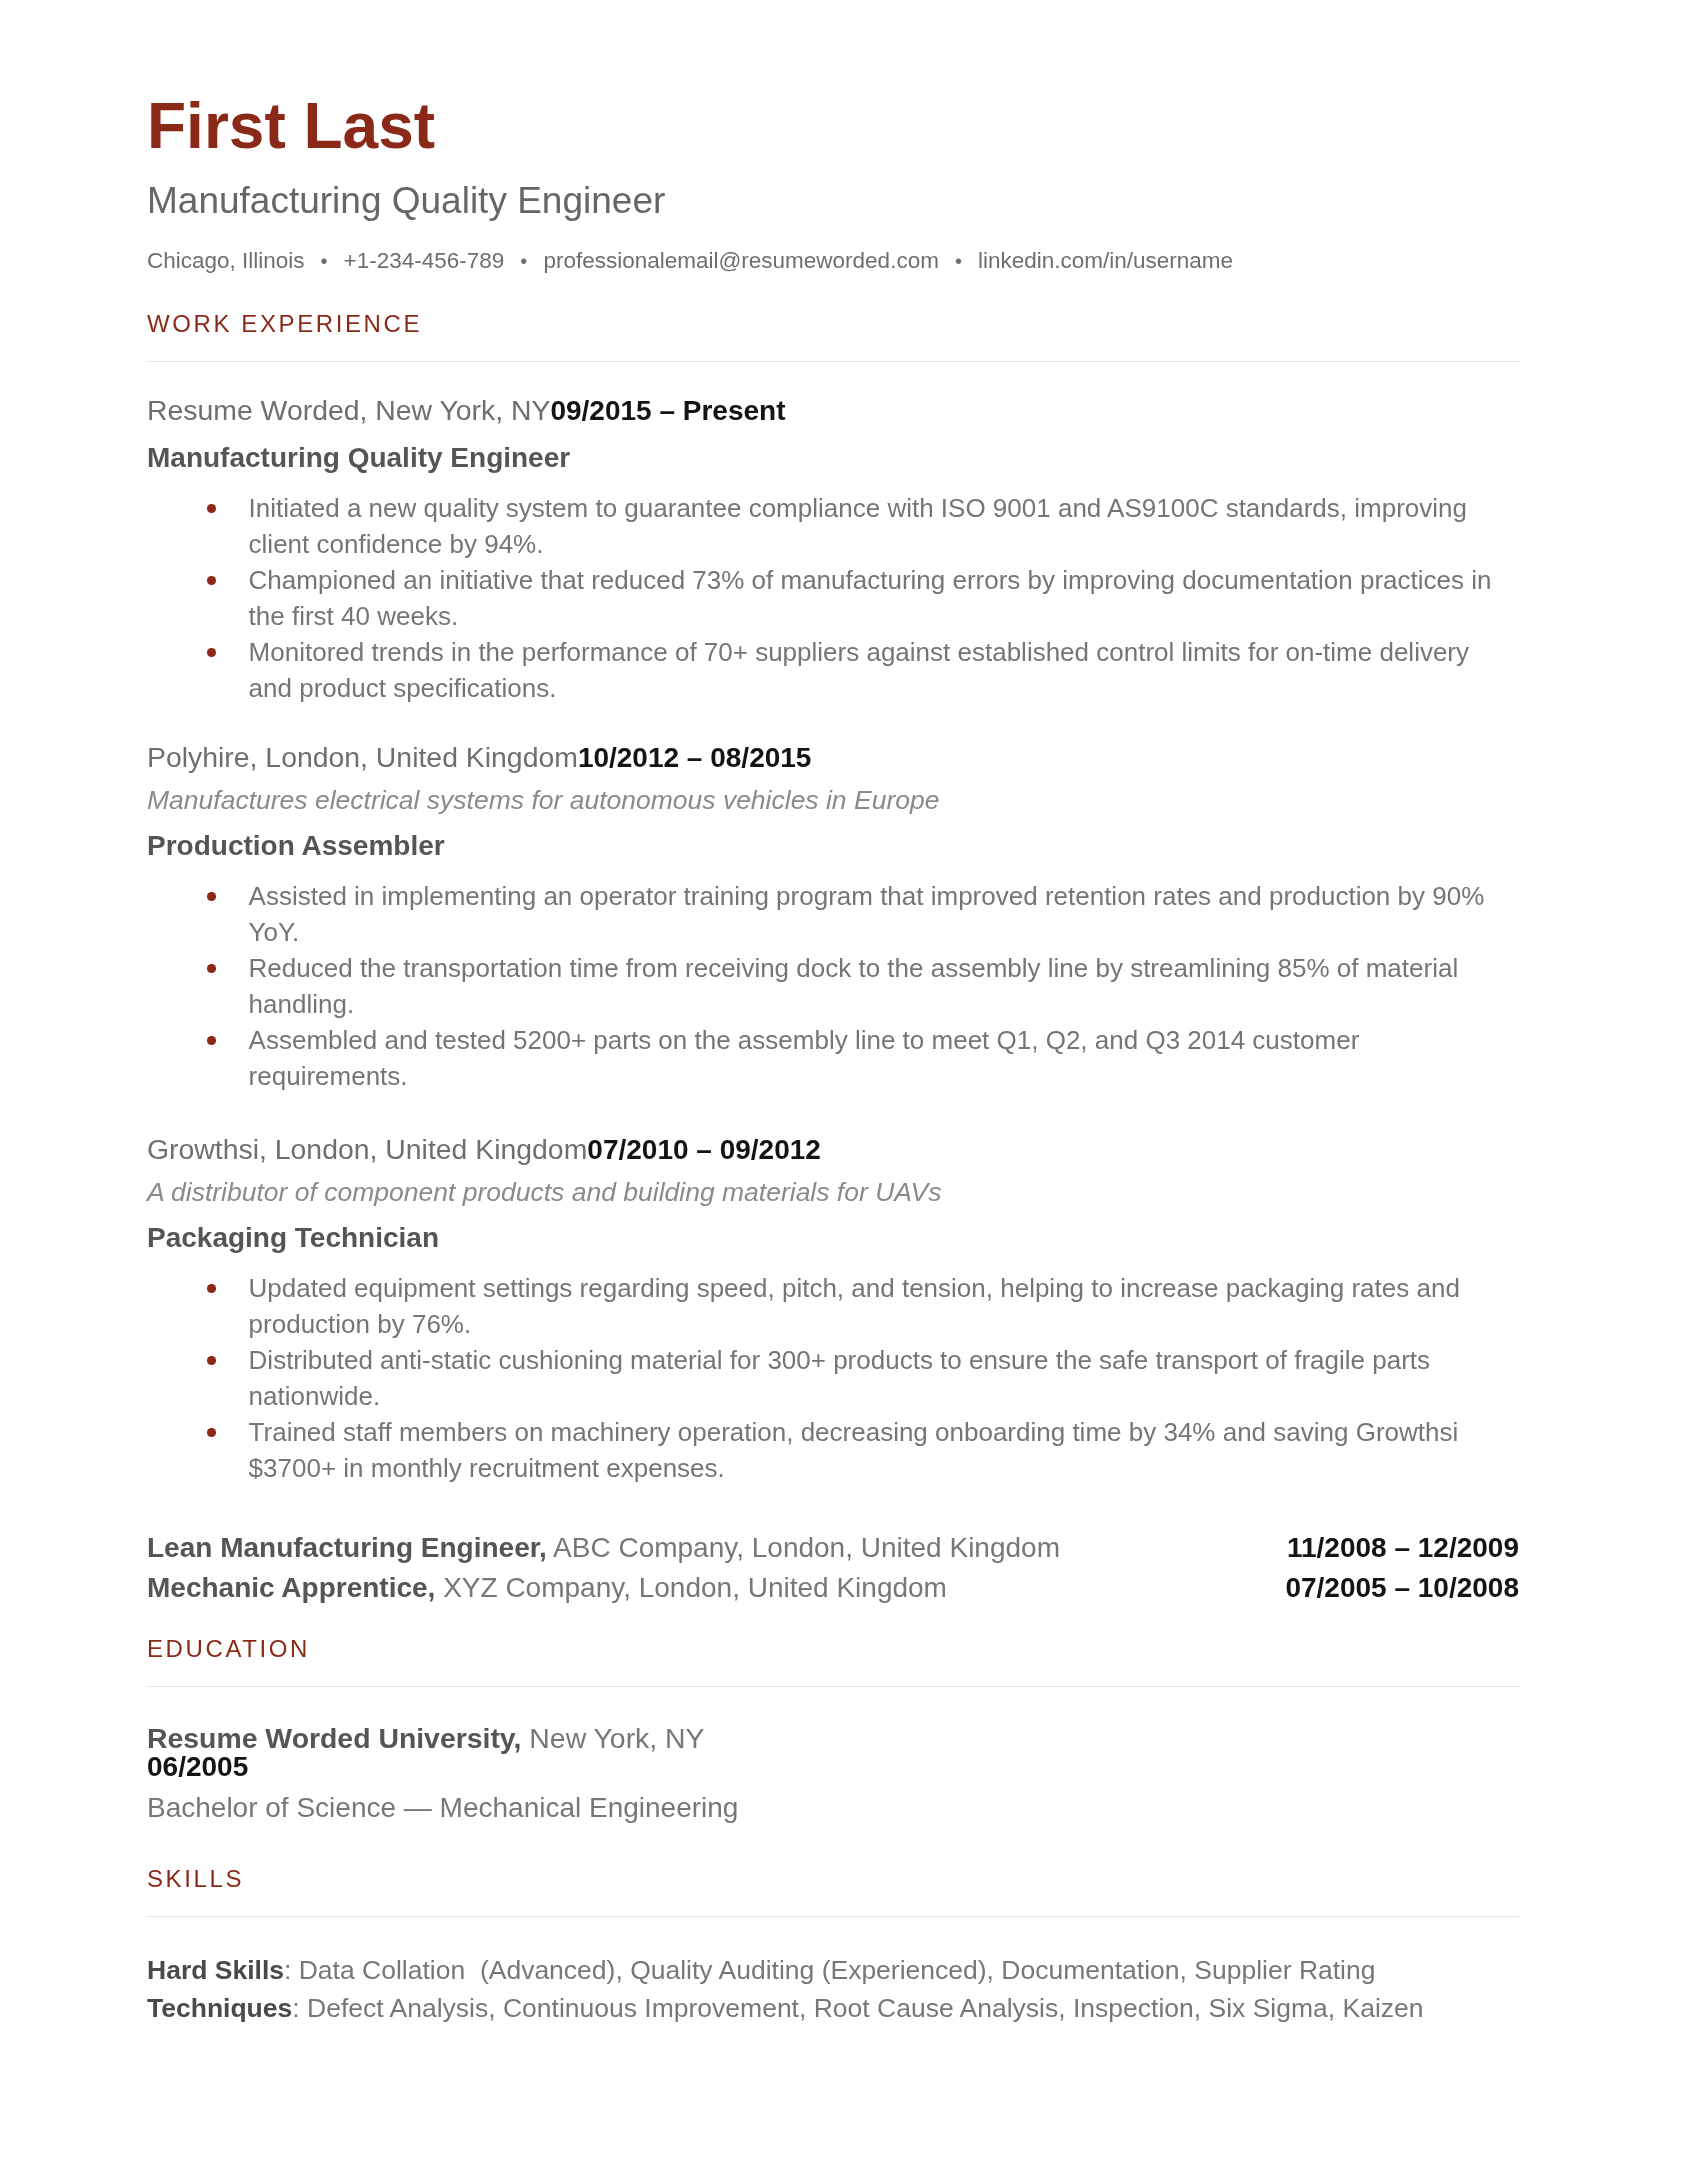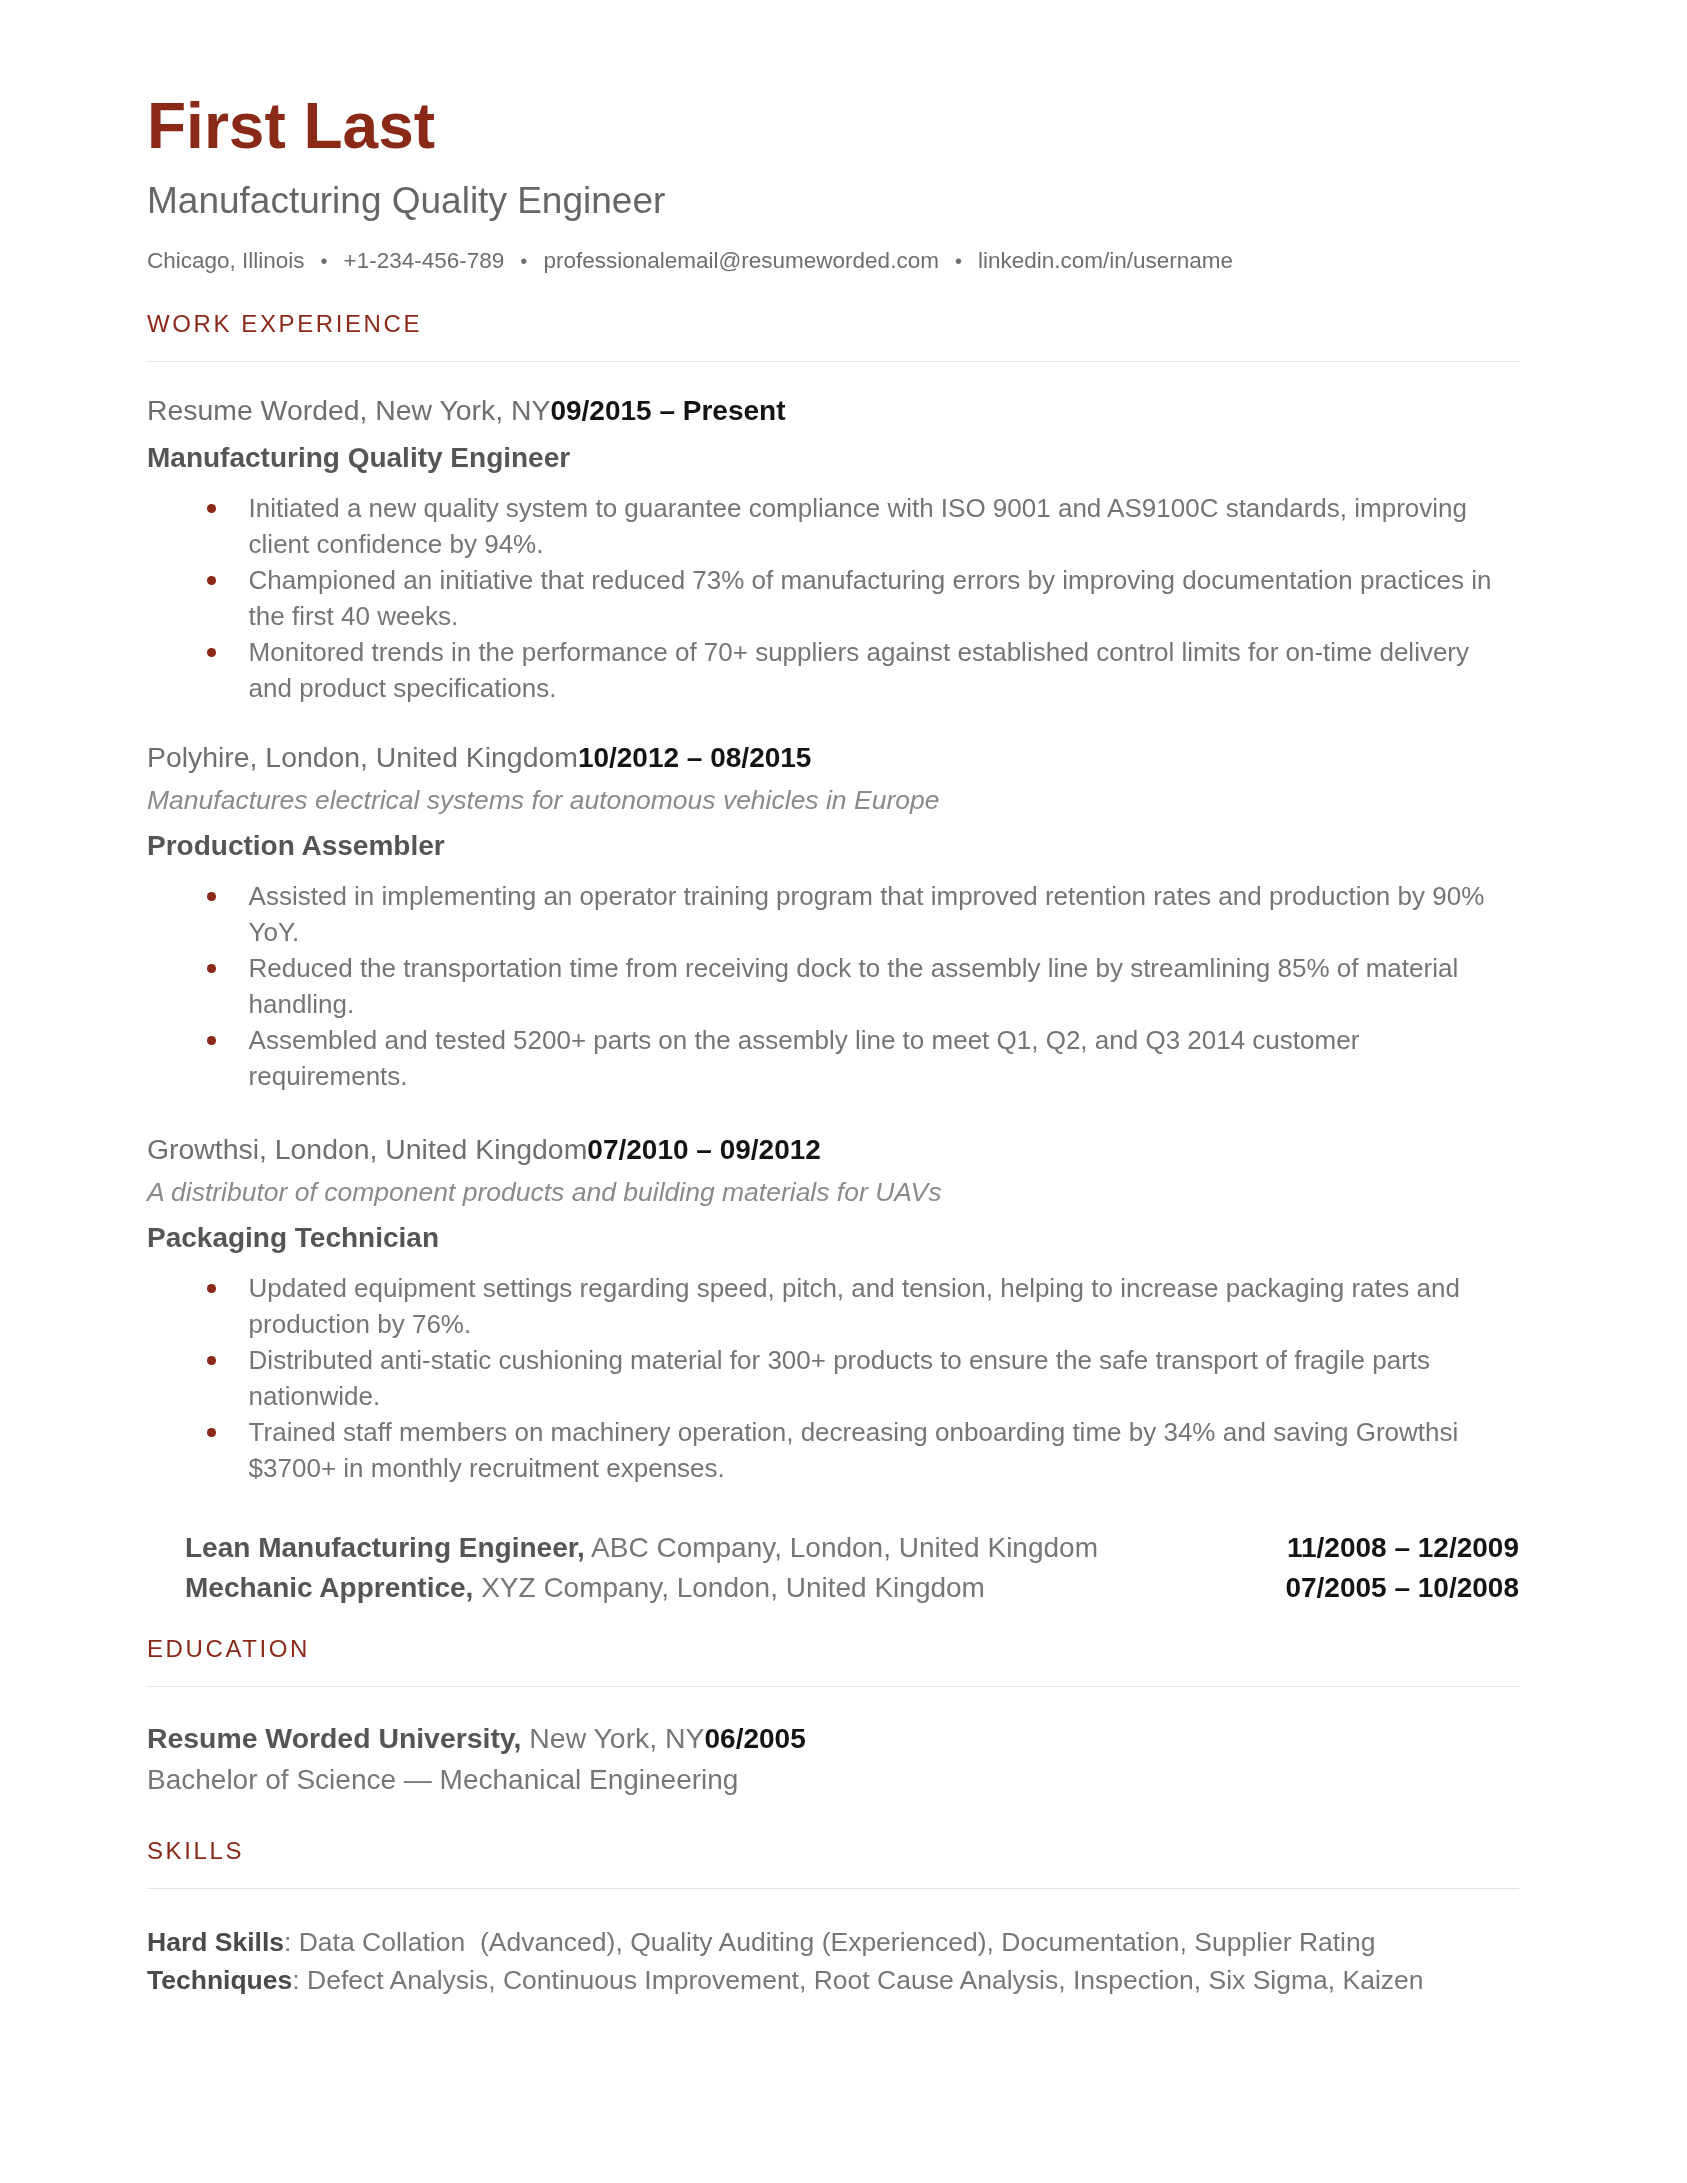--- a/index.html
+++ b/index.html
@@ -117,24 +117,24 @@
     color: #757575;
   }
   
   .roles { margin-top: 42px; }
   .role-row {
     display: flex;
     justify-content: space-between;
     align-items: baseline;
     line-height: 40px;
   }
-  .role-left { font-size: 28px; color: #777777; margin-left: 38px; }
+  .role-left { font-size: 28px; color: #777777; }
   .role-left b { font-weight: 700; color: #555555; }
   
-  .school-row { margin-top: 37px; }
+  .school-row { margin-top: 37px; flex-direction: column; }
   .school { font-size: 28.4px; line-height: 1.0; color: #777777; }
   .school b { font-weight: 700; color: #555555; }
   .degree {
     margin-top: 13.2px;
     font-size: 28px;
     line-height: 1.0;
     color: #777777;
   }
   
   .skill-lines { margin-top: 34px; }

